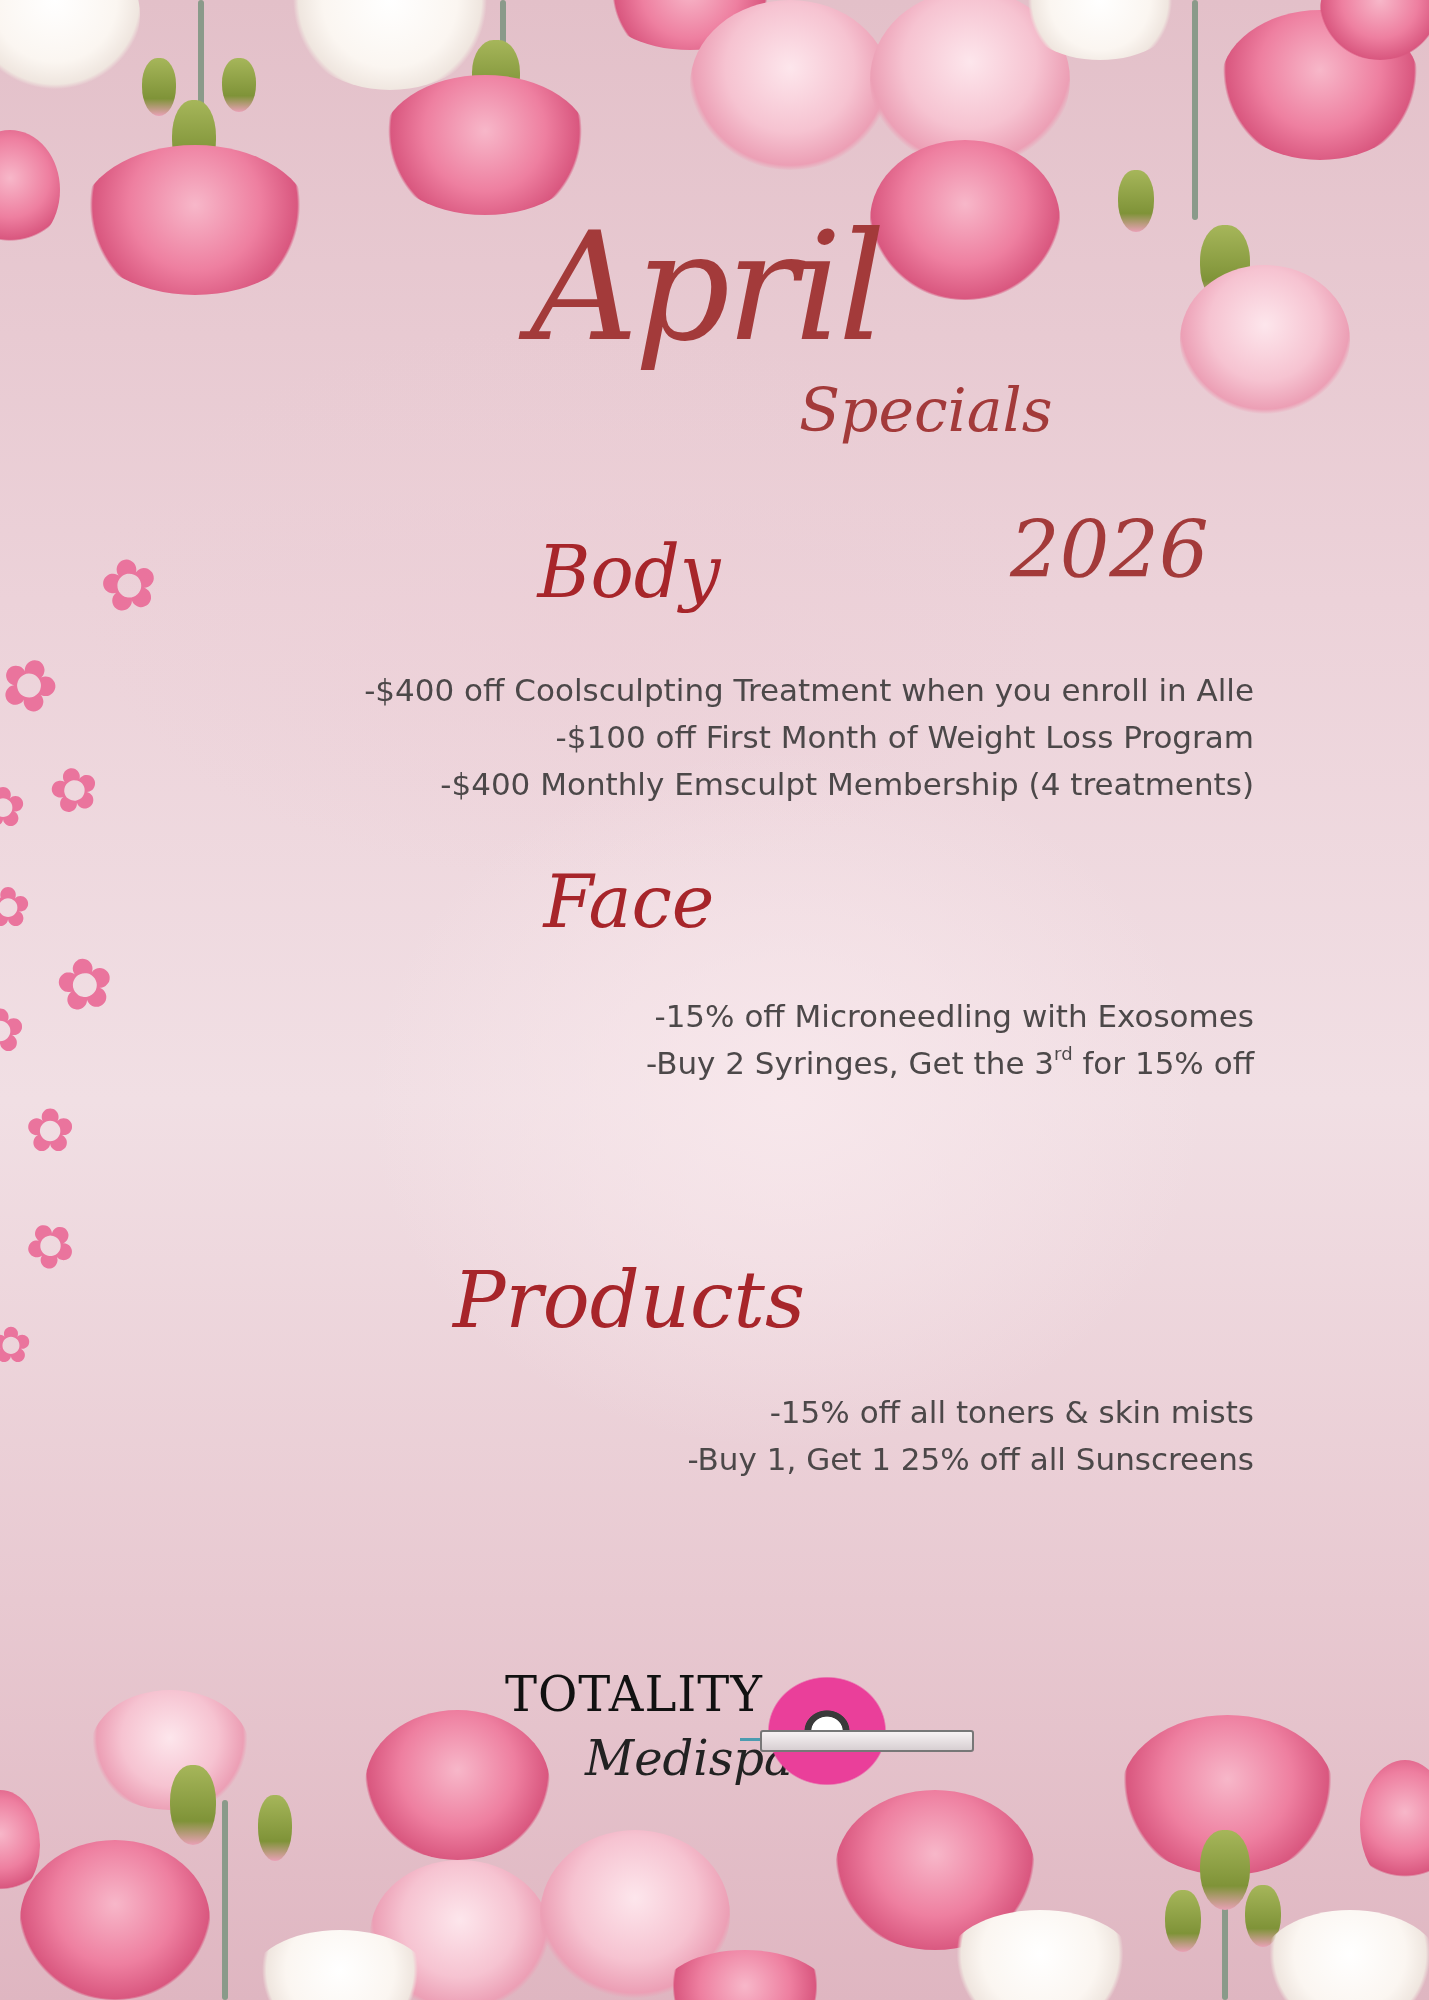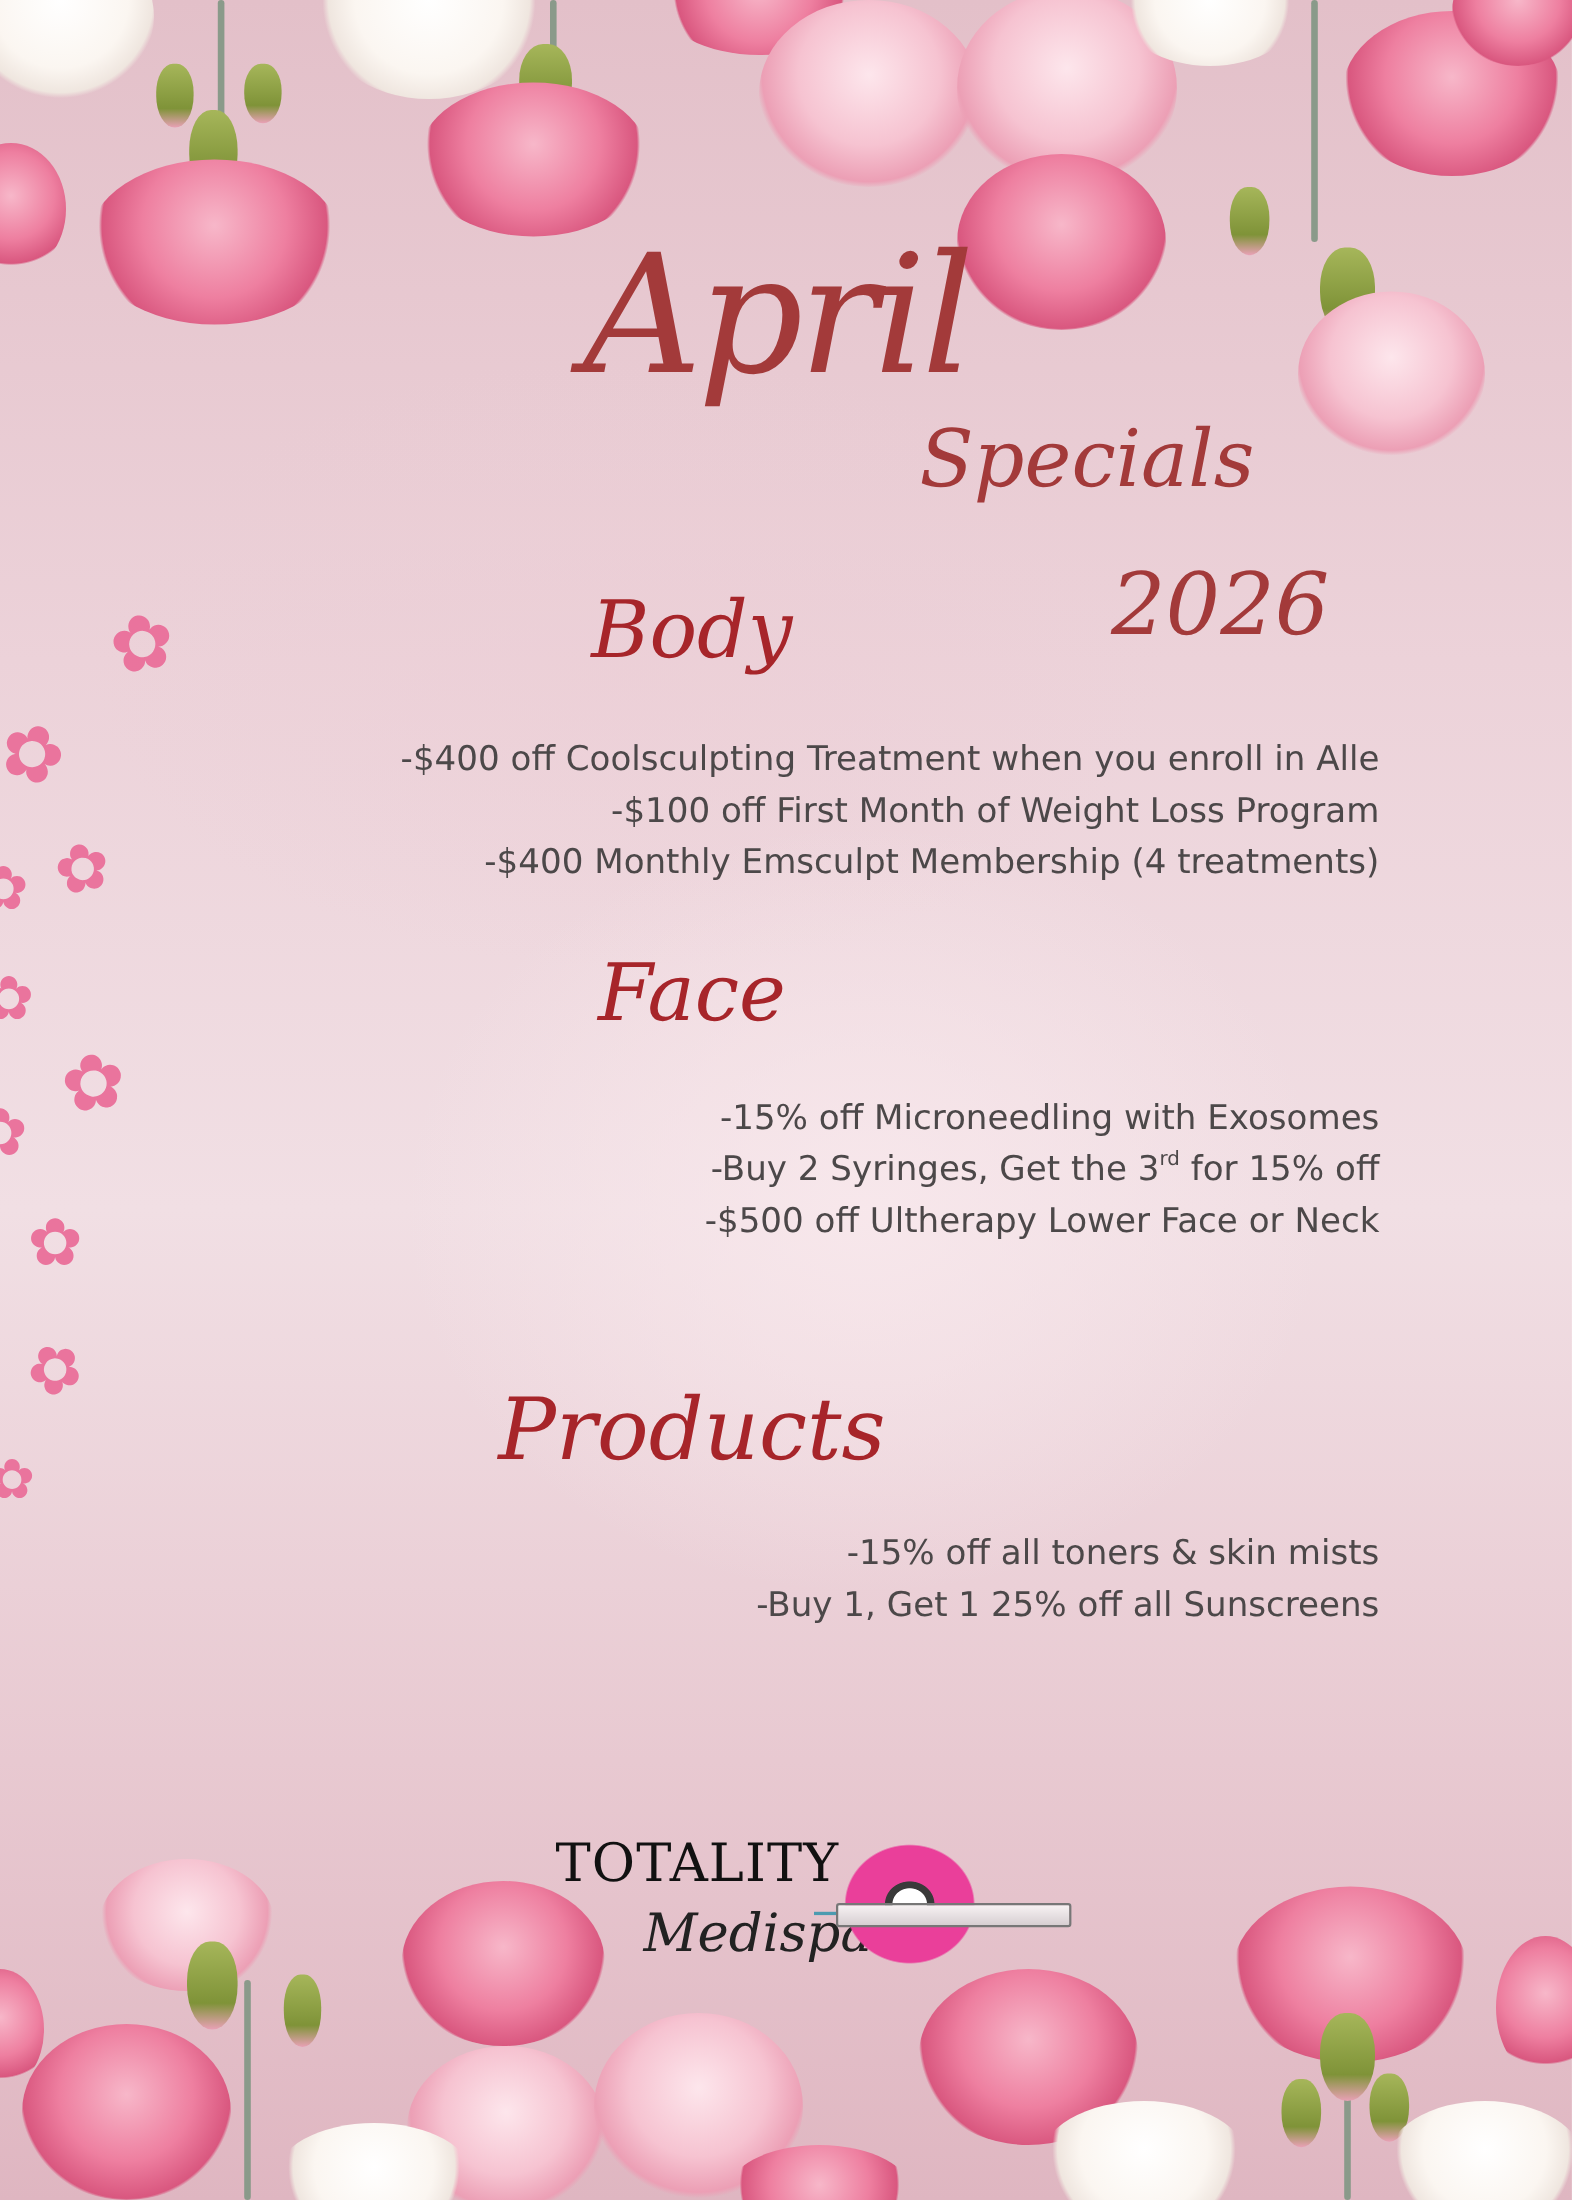--- a/index.html
+++ b/index.html
@@ -17,21 +17,21 @@
   .carnation-light { background: radial-gradient(circle at 50% 40%, #fde6ec 0%, #f6c3d1 45%, #ec9fb5 68%, rgba(236,159,181,0) 72%); }
   .carnation-white { background: radial-gradient(circle at 50% 40%, #ffffff 0%, #fbf6f1 50%, #efe6df 68%, rgba(239,230,223,0) 72%); }
   .stem { position: absolute; width: 6px; background: #8a9a8a; border-radius: 3px; }
   .bud { position: absolute; border-radius: 45% 45% 50% 50%; background: linear-gradient(180deg, #a6b65a, #7f9338 70%, #e9a1b6 100%); }
   .lily { position: absolute; font-size: 70px; color: #ea6f9a; line-height: 1; opacity: 0.95; }
 
   .title {
     position: absolute; color: #a33a3a; font-family: "DejaVu Serif", serif; font-style: italic;
   }
   .title-april { left: 530px; top: 200px; font-size: 150px; letter-spacing: -4px; }
-  .title-specials { left: 836px; top: 375px; font-size: 72px; }
+  .title-specials { left: 799px; top: 375px; font-size: 60px; }
   .title-year { left: 1010px; top: 505px; font-size: 78px; }
 
   .section-heading {
     position: absolute; left: 0; width: 1258px; text-align: center;
     font-family: "DejaVu Serif", serif; font-style: italic; color: #a7252a;
   }
   .lines {
     position: absolute; left: 0; width: 1254px; text-align: right;
     font-family: "DejaVu Sans", sans-serif; color: #4c4849; font-size: 31px; line-height: 47px;
   }
@@ -94,21 +94,20 @@
 <div class="lines" style="top:667px;">
   <span class="line">-$400 off Coolsculpting Treatment when you enroll in Alle</span>
   <span class="line">-$100 off First Month of Weight Loss Program</span>
   <span class="line">-$400 Monthly Emsculpt Membership (4 treatments)</span>
 </div>
 
 <div class="section-heading" style="top:860px;font-size:72px;">Face</div>
 <div class="lines" style="top:993px;">
   <span class="line">-15% off Microneedling with Exosomes</span>
   <span class="line"><span>-Buy 2 Syringes, Get the 3</span><sup>rd</sup><span> for 15% off</span></span>
-  <span class="line">-$500 off Ultherapy Lower Face or Neck</span>
 </div>
 
 <div class="section-heading" style="top:1255px;font-size:78px;">Products</div>
 <div class="lines" style="top:1389px;">
   <span class="line">-15% off all toners &amp; skin mists</span>
   <span class="line">-Buy 1, Get 1  25% off all Sunscreens</span>
 </div>
 
 <div class="layer">
   <div class="flower carnation-light" style="left:90px;top:1690px;width:160px;height:120px;"></div>

